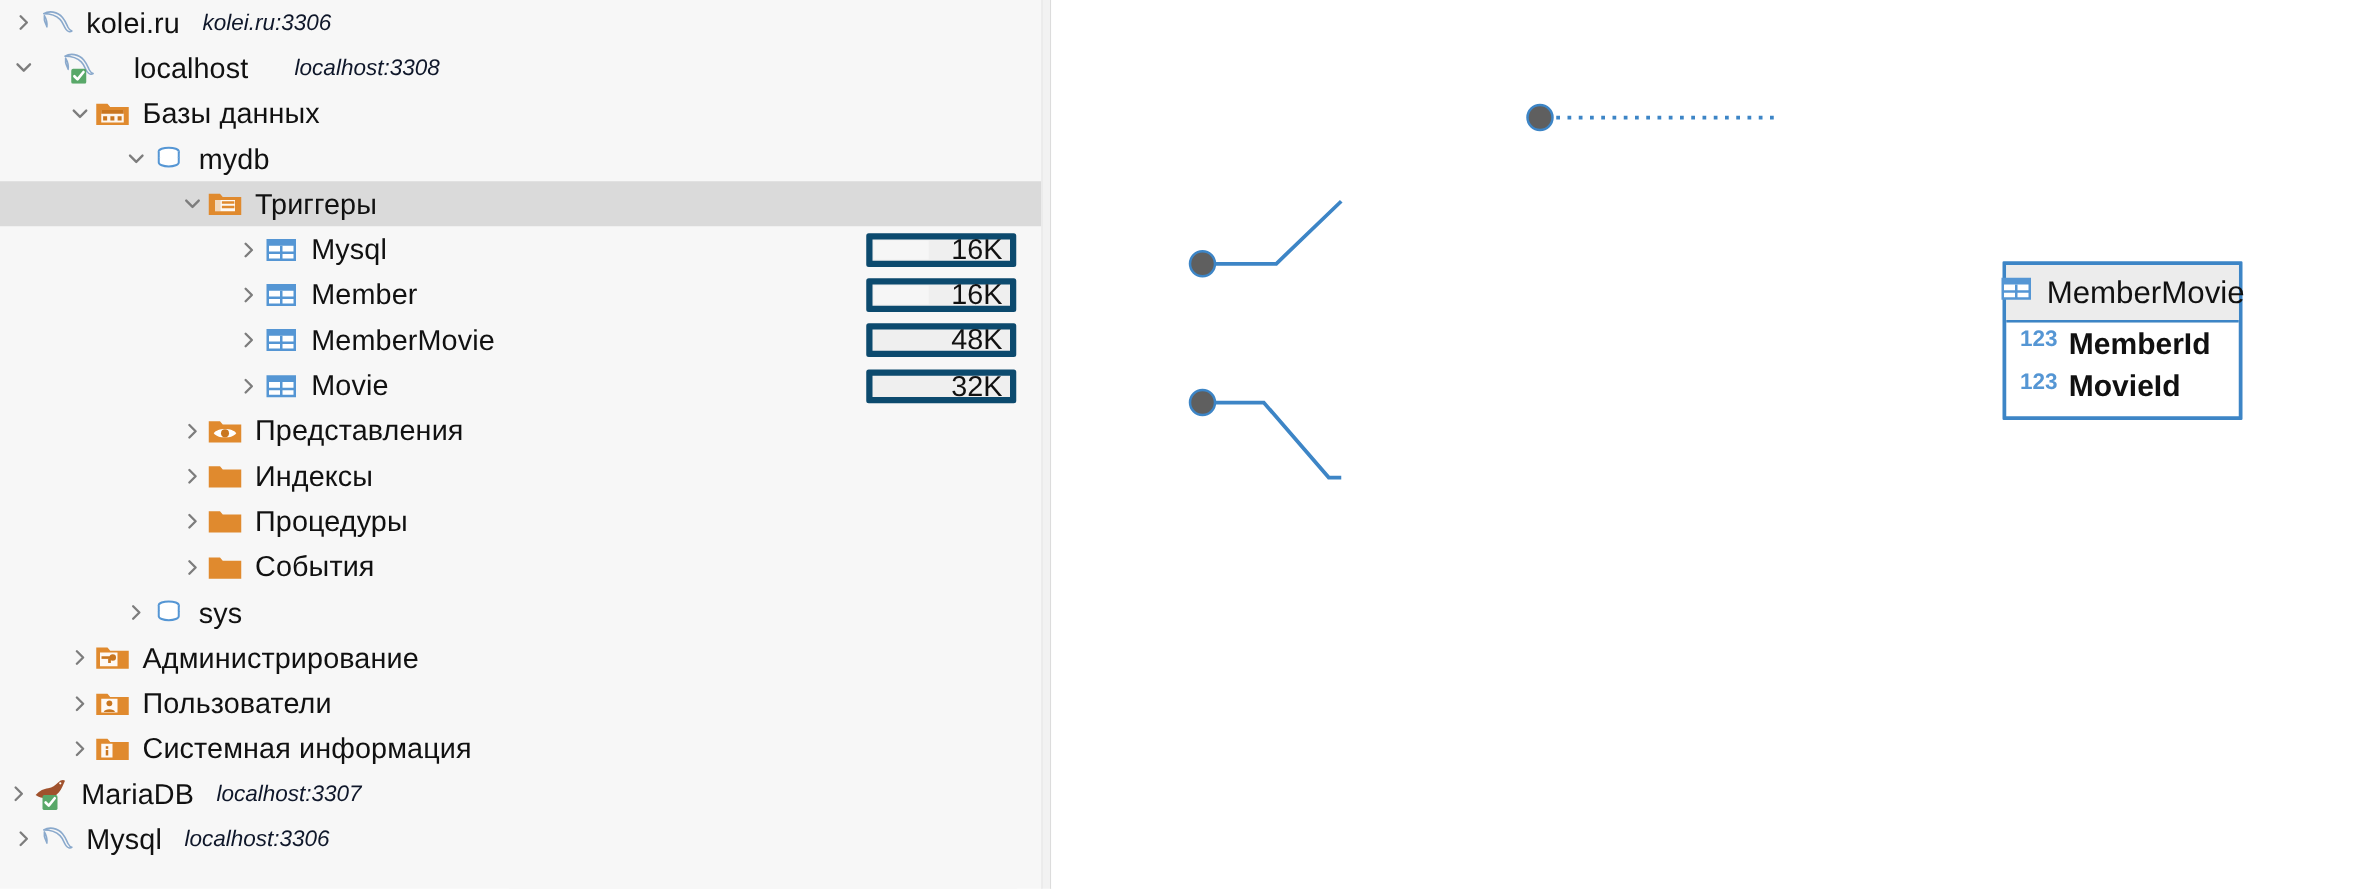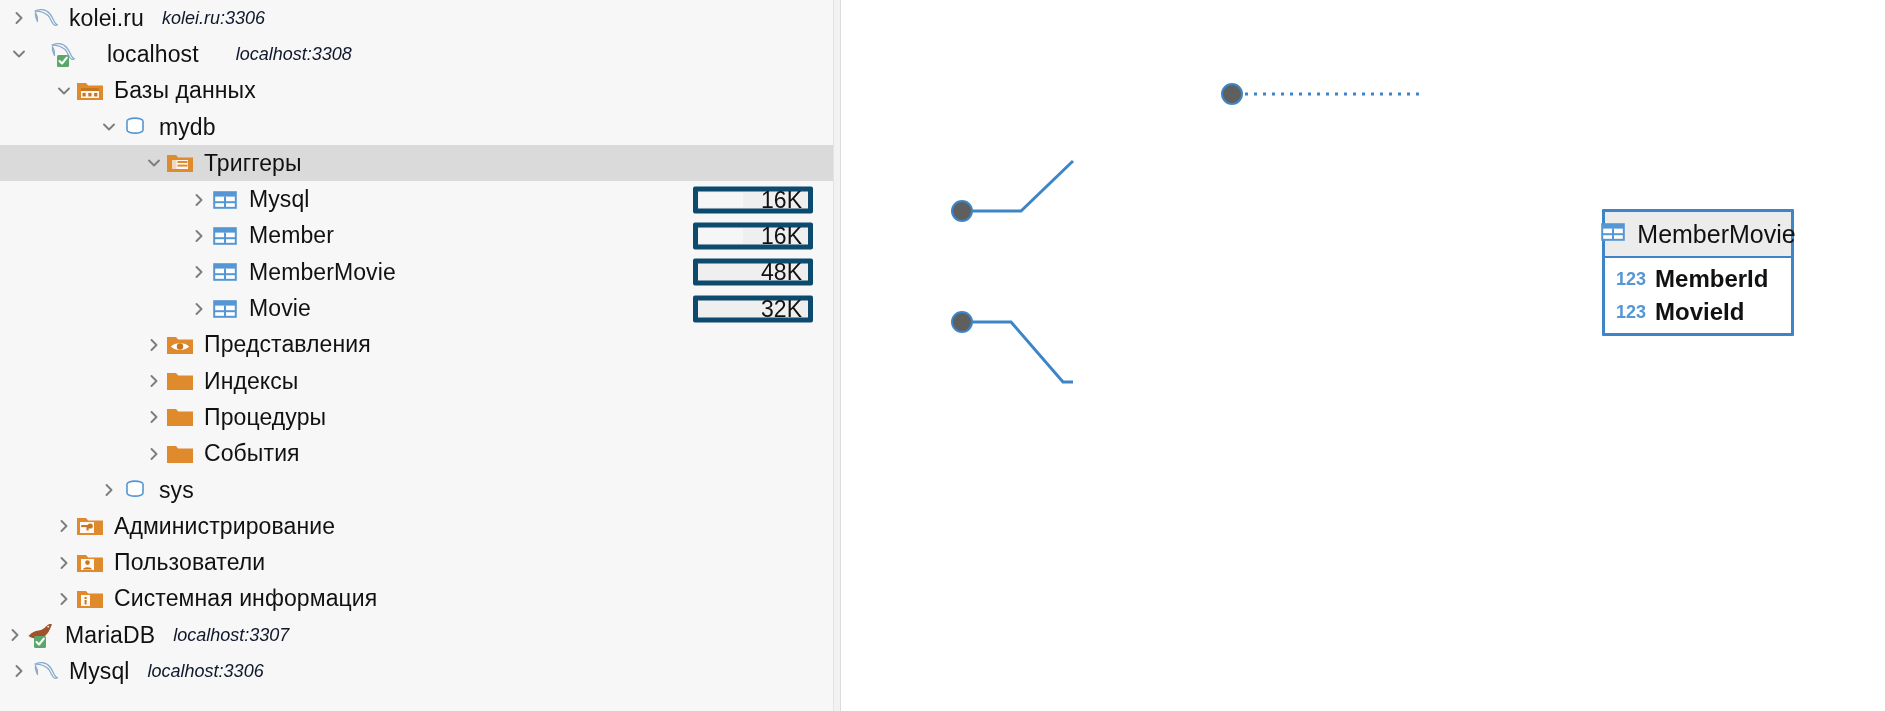--- a/index.html
+++ b/index.html
@@ -83,21 +83,21 @@
     background:#ececec;
     display:flex;align-items:center;justify-content:center;
     height:46px;
     font-size:25px;color:#111;
     border-bottom:2px solid #3d85c6;
     box-sizing:border-box;
     gap:11px;
   }
   .esec{box-sizing:border-box;}
   .ecol{
-    display:flex;align-items:center;
+    display:flex;align-items:flex-start;
     height:33.5px;
     padding-left:11px;
     font-size:24px;color:#111;
     white-space:nowrap;
     box-sizing:border-box;
   }
   .ecol:first-child{margin-top:4px;}
   .ecol:last-child{margin-bottom:4px;}
   .ecol.bold{font-weight:bold;}
   .ctype{

